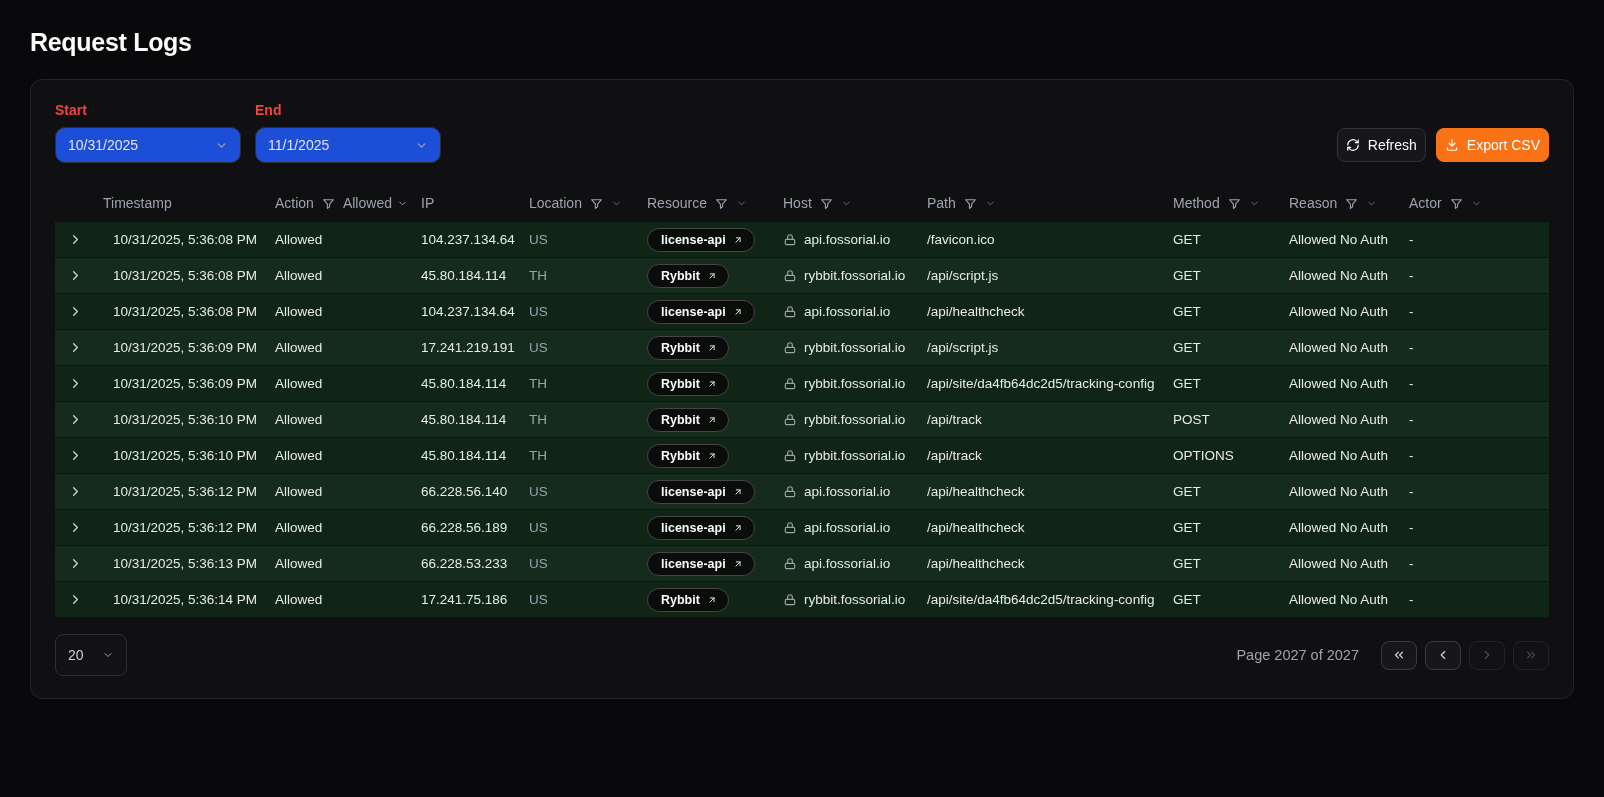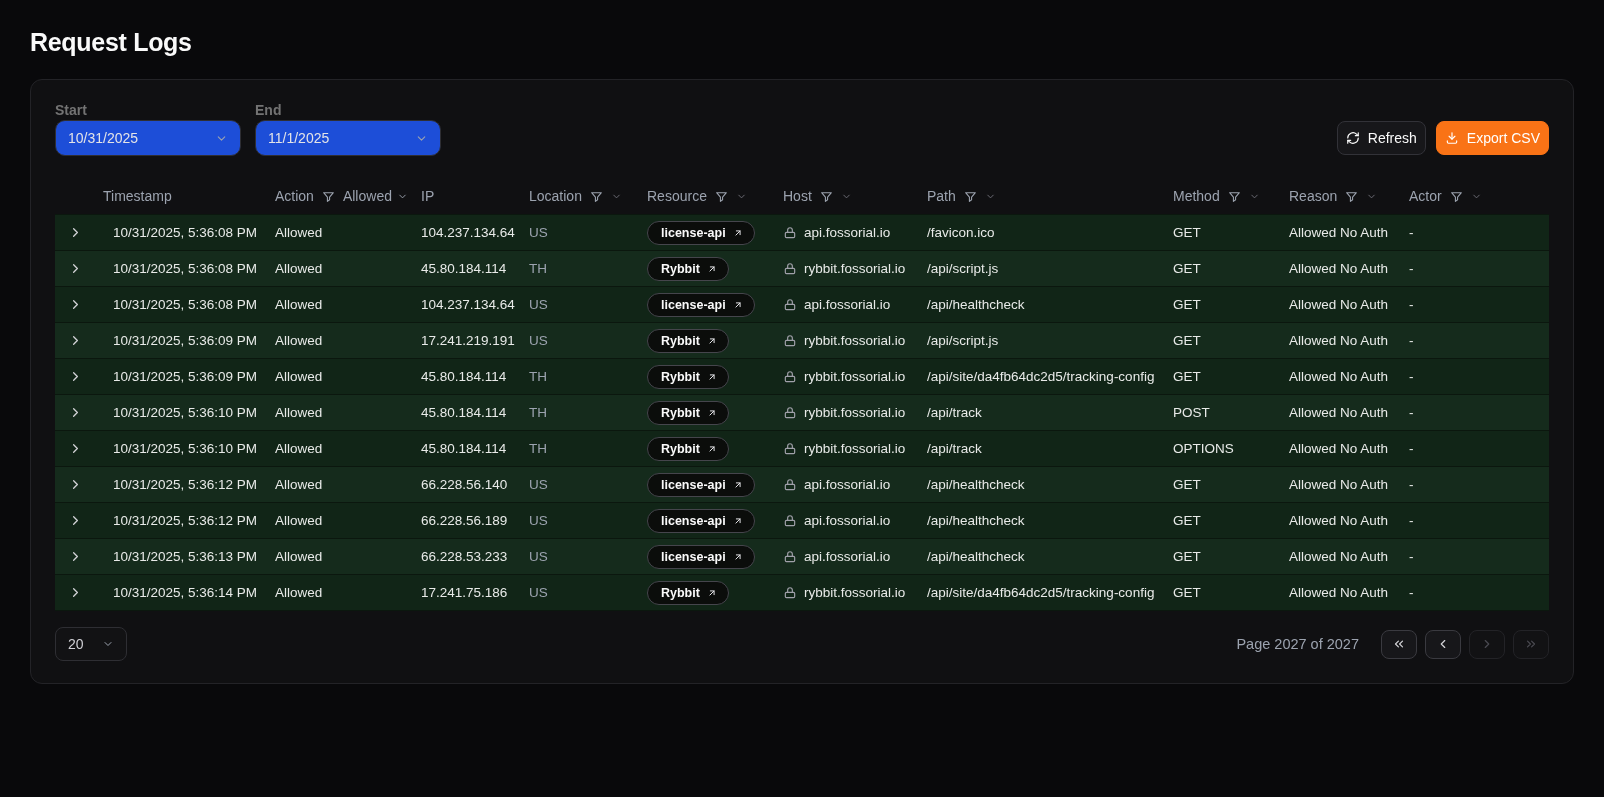--- a/index.html
+++ b/index.html
@@ -19,21 +19,21 @@
     background: #101012;
     border: 1px solid #232327;
     border-radius: 12px;
     padding: 22px 24px 22px 24px;
   }
 
   
   .toolbar { display: flex; justify-content: space-between; align-items: flex-end; }
   .date-filters { display: flex; gap: 14px; }
   .date-group { display: flex; flex-direction: column; }
-  .date-label { font-size: 14px; font-weight: 600; color: #737373; margin-bottom: 2px; }
+  .date-label { font-size: 14px; font-weight: 600; color: #ef4444; margin-bottom: 9px; }
   .select {
     width: 186px; height: 36px;
     background: #1d4ed8; border: 1px solid #2e2e33; border-radius: 10px;
     display: flex; align-items: center; justify-content: space-between;
     padding: 0 12px; color: #e4e4e7; cursor: pointer;
   }
   .select .chev { color: #9ca3af; display: flex; }
   .toolbar-actions { display: flex; gap: 10px; margin-bottom: 1px; }
   .btn {
     height: 34px; border-radius: 8px; display: inline-flex; align-items: center;
@@ -76,21 +76,21 @@
     background: #0b0d0b; border: 1px solid #45454c; border-radius: 999px;
     padding: 4px 11px 4px 13px; font-size: 12.5px; color: #fafafa; cursor: pointer; font-weight: bold;
   }
   .badge .arrow { display: flex; color: #e4e4e7; }
   .c-host { display: flex; align-items: center; gap: 7px; }
   .lock { color: #a1a1aa; display: flex; flex-shrink: 0; }
 
   
   .table-footer { display: flex; justify-content: space-between; align-items: center; margin-top: 16px; }
   .pagesize-select {
-    width: 72px; height: 34px; background: #121214; border: 1px solid #2e2e33;
+    width: 72px; height: 42px; background: #121214; border: 1px solid #2e2e33;
     border-radius: 8px; display: flex; align-items: center; justify-content: space-between;
     padding: 0 12px; color: #cfcfd4; cursor: pointer;
   }
   .footer-right { display: flex; align-items: center; gap: 22px; }
   .page-info { color: #9ca3af; font-size: 14.5px; }
   .pager { display: flex; gap: 8px; }
   .pager-btn {
     width: 36px; height: 29px; border-radius: 8px; display: flex; align-items: center;
     justify-content: center; cursor: pointer; background: #17171a;
     border: 1px solid #3a3a40; color: #d4d4d8;

